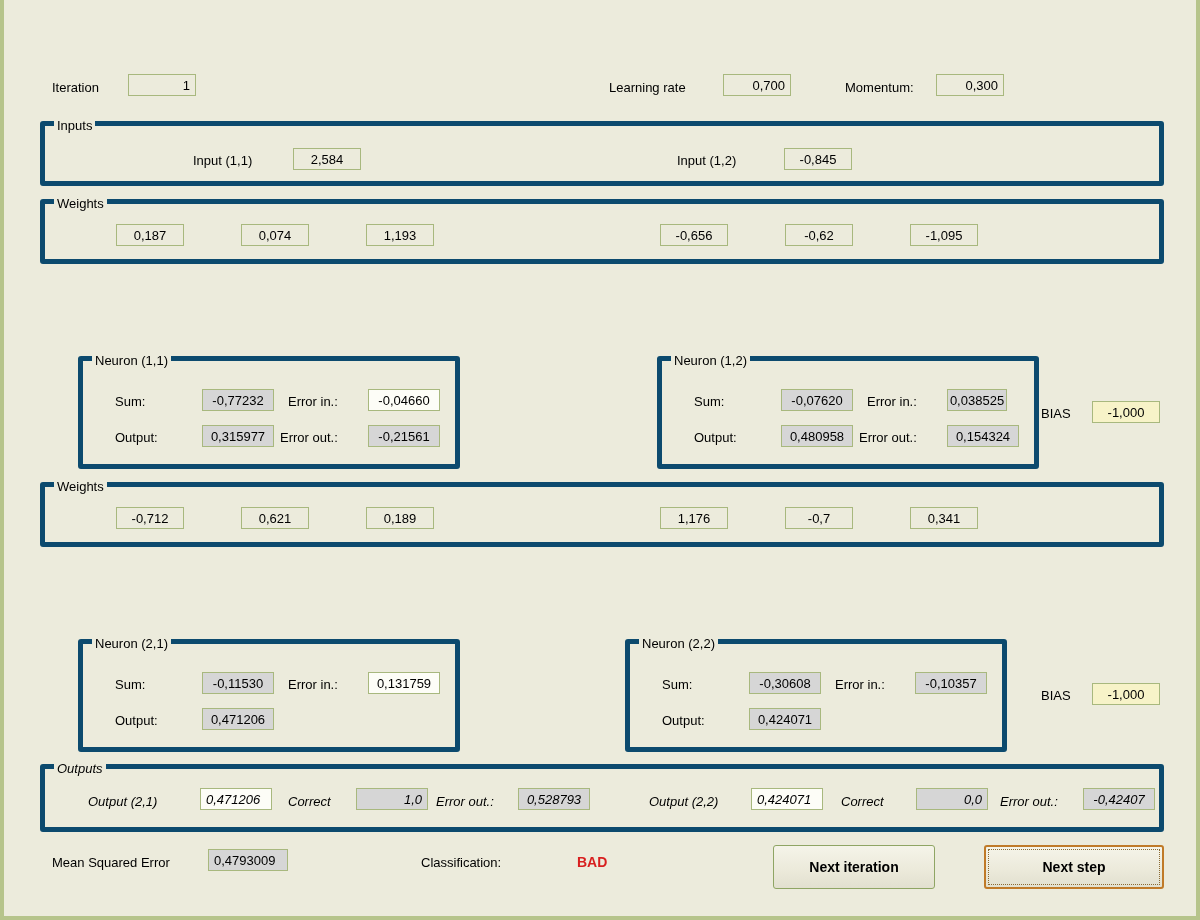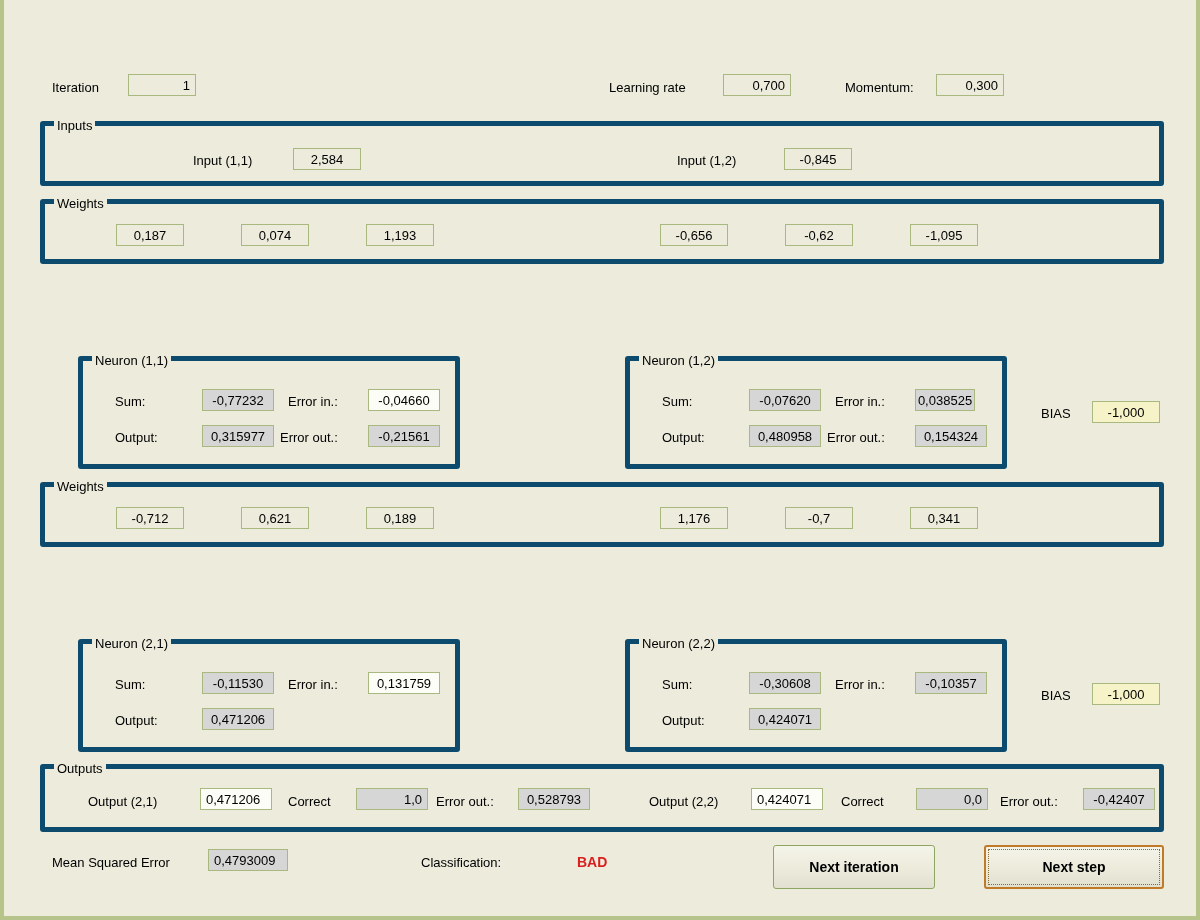--- a/index.html
+++ b/index.html
@@ -234,21 +234,21 @@
       <div class="lbl" style="left:32px; top:33px;">Sum:</div>
       <div class="fld ro center" style="left:119px; top:28px; width:72px;">-0,77232</div>
       <div class="lbl" style="left:205px; top:33px;">Error in.:</div>
       <div class="fld wh center" style="left:285px; top:28px; width:72px;">-0,04660</div>
       <div class="lbl" style="left:32px; top:69px;">Output:</div>
       <div class="fld ro center" style="left:119px; top:64px; width:72px;">0,315977</div>
       <div class="lbl" style="left:197px; top:69px;">Error out.:</div>
       <div class="fld ro center" style="left:285px; top:64px; width:72px;">-0,21561</div>
     </div>
 
-    <div class="group" style="left:621px; top:356px; width:382px; height:113px;">
+    <div class="group" style="left:653px; top:356px; width:382px; height:113px;">
       <div class="group-title">Neuron (1,2)</div>
       <div class="lbl" style="left:32px; top:33px;">Sum:</div>
       <div class="fld ro center" style="left:119px; top:28px; width:72px;">-0,07620</div>
       <div class="lbl" style="left:205px; top:33px;">Error in.:</div>
       <div class="fld ro center" style="left:285px; top:28px; width:60px;">0,038525</div>
       <div class="lbl" style="left:32px; top:69px;">Output:</div>
       <div class="fld ro center" style="left:119px; top:64px; width:72px;">0,480958</div>
       <div class="lbl" style="left:197px; top:69px;">Error out.:</div>
       <div class="fld ro center" style="left:285px; top:64px; width:72px;">0,154324</div>
     </div>
@@ -282,21 +282,21 @@
       <div class="fld ro center" style="left:119px; top:28px; width:72px;">-0,30608</div>
       <div class="lbl" style="left:205px; top:33px;">Error in.:</div>
       <div class="fld ro center" style="left:285px; top:28px; width:72px;">-0,10357</div>
       <div class="lbl" style="left:32px; top:69px;">Output:</div>
       <div class="fld ro center" style="left:119px; top:64px; width:72px;">0,424071</div>
     </div>
 
     <div class="lbl" style="left:1037px; top:688px;">BIAS</div>
     <div class="fld bias center" style="left:1088px; top:683px; width:68px;">-1,000</div>
 
-    <div class="group" style="left:36px; top:764px; width:1124px; height:68px;">
+    <div class="group" style="left:36px; top:764px; width:1124px; height:68px;font-style:italic;">
       <div class="group-title">Outputs</div>
 
       <div class="lbl" style="left:43px; top:25px;">Output (2,1)</div>
       <div class="fld wh left" style="left:155px; top:19px; width:72px;">0,471206</div>
       <div class="lbl" style="left:243px; top:25px;">Correct</div>
       <div class="fld ro right" style="left:311px; top:19px; width:72px;">1,0</div>
       <div class="lbl" style="left:391px; top:25px;">Error out.:</div>
       <div class="fld ro center" style="left:473px; top:19px; width:72px;">0,528793</div>
 
       <div class="lbl" style="left:604px; top:25px;">Output (2,2)</div>

